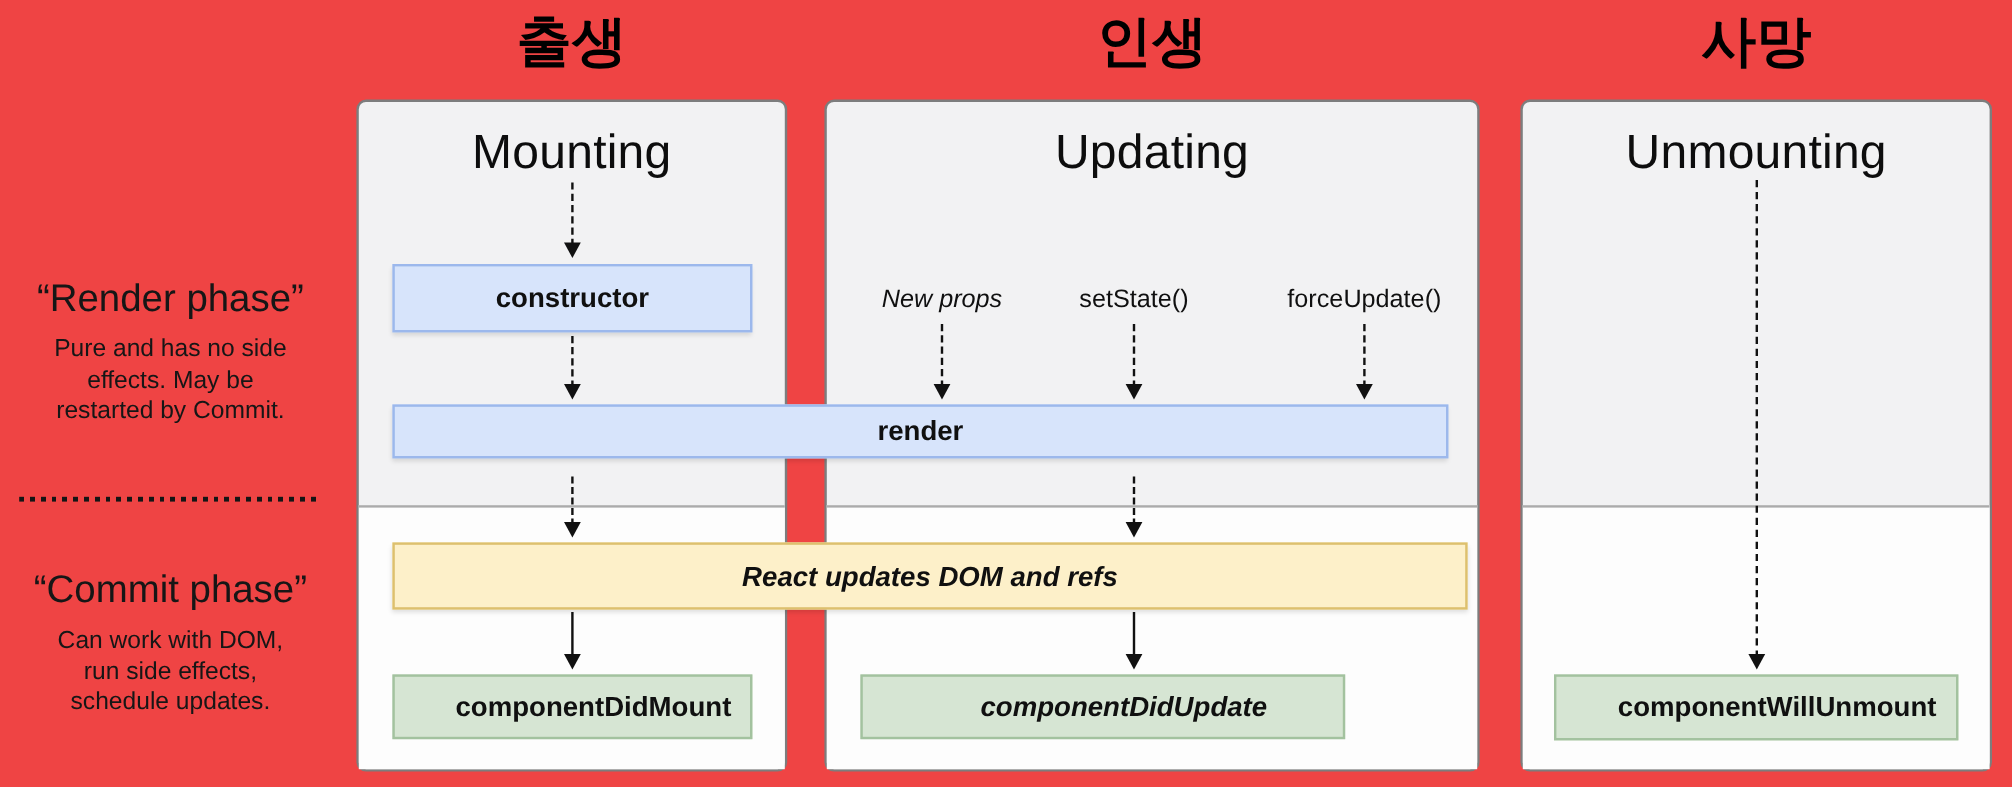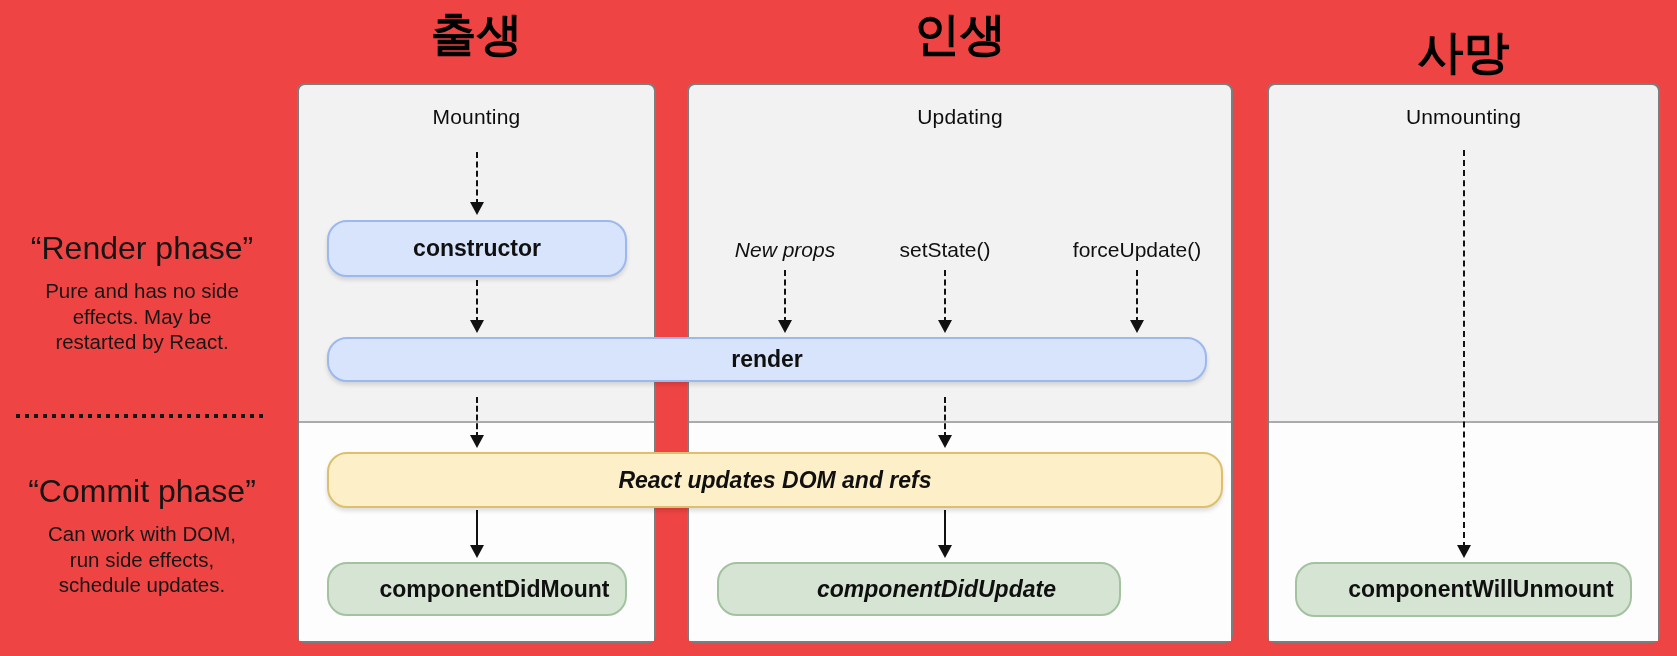--- a/index.html
+++ b/index.html
@@ -14,29 +14,29 @@
     border:2px solid var(--panel_border,#7d7d7d);
     border-radius:8px;
   }
   .commit-zone{
     position:absolute;left:0;right:0;top:336px;bottom:0;
     background:var(--commit_bg,#fdfdfd);
     border-top:2px solid var(--divider,#ababab);
   }
   .panel-title{
     position:absolute;top:20px;left:0;right:0;text-align:center;
-    font-size:21px;color:#0d0d0d;letter-spacing:.2px;
+    font-size:40px;color:#0d0d0d;letter-spacing:.2px;
   }
   .korean-title{
     position:absolute;top:4px;height:62px;text-align:center;
     font-size:46px;font-weight:800;color:#000;
   }
   
   .box{
-    position:absolute;box-sizing:border-box;border-radius:20px;
+    position:absolute;box-sizing:border-box;border-radius:0;
     display:flex;align-items:center;justify-content:center;
     font-size:23px;color:#101010;
     box-shadow:0 3px 4px rgba(0,0,0,0.13);
   }
   .box.blue{background:var(--blue_fill,#d7e4fb);border:2px solid var(--blue_border,#9cb8ec);font-weight:bold;}
   .box.yellow{background:var(--yellow_fill,#fdf0c9);border:2px solid var(--yellow_border,#ddc06e);font-style:italic;}
   .box.green{background:var(--green_fill,#d6e5d3);border:2px solid var(--green_border,#a3c29f);font-weight:bold;box-shadow:none;padding-left:35px;}
   
   .arrow{position:absolute;width:14px;}
   .arrow .shaft{position:absolute;left:6px;top:0;bottom:10px;width:0;border-left:2px dashed var(--arrow,#111);}
@@ -56,27 +56,27 @@
     background:repeating-linear-gradient(90deg,#151515 0 4px,transparent 4px 9px);
   }
 </style>
 </head>
 <body>
 
 <div class="canvas">
 
   <div class="korean-title" style="left:297px;width:359px;">출생</div>
   <div class="korean-title" style="left:687px;width:546px;">인생</div>
-  <div class="korean-title" style="left:1267px;width:393px;margin-top:18px;">사망</div>
+  <div class="korean-title" style="left:1267px;width:393px;">사망</div>
 
   <div class="side-block" style="top:230px;">
     <div class="side-title">“Render phase”</div>
     <div class="side-line">Pure and has no side</div>
     <div class="side-line">effects. May be</div>
-    <div class="side-line">restarted by React.</div>
+    <div class="side-line">restarted by Commit.</div>
   </div>
 
   <div class="phase-dots"></div>
 
   <div class="side-block" style="top:473px;">
     <div class="side-title">“Commit phase”</div>
     <div class="side-line">Can work with DOM,</div>
     <div class="side-line">run side effects,</div>
     <div class="side-line">schedule updates.</div>
   </div>

